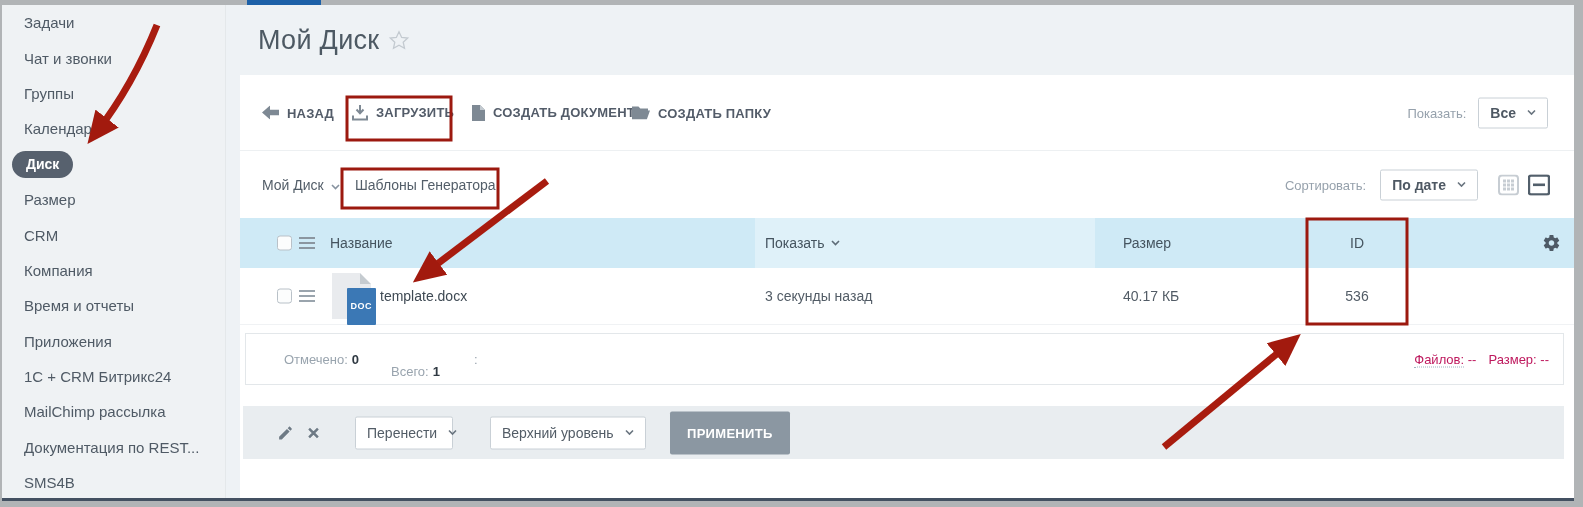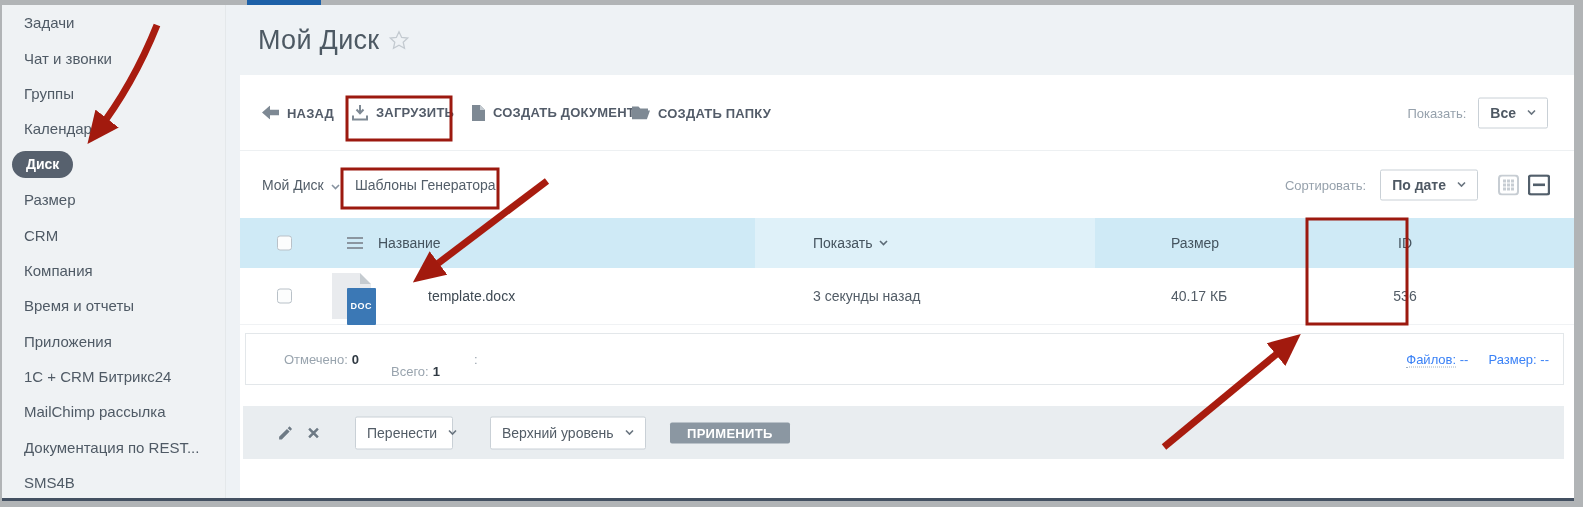--- a/index.html
+++ b/index.html
@@ -44,21 +44,21 @@
         font-size:14px; color:#535e69; cursor:pointer; }
   .sort-group { position:absolute; right:24px; top:50%; transform:translateY(-50%);
         display:flex; align-items:center; gap:14px; }
   .view-icons { display:flex; align-items:center; gap:9px; margin-left:6px; }
 
   
   .grid-head { position:relative; height:50px; background:#cfeaf6; font-size:14px; color:#45545f; }
   .sorted-col { position:absolute; left:515px; top:0; width:340px; height:100%; background:rgba(255,255,255,.33); }
   .grid-row { position:relative; height:57px; background:#fff; font-size:14px; color:#525c66;
               border-bottom:1px solid #f0f2f4; }
-  .cell { position:absolute; top:50%; transform:translateY(-50%); white-space:nowrap;margin-left:48px; }
+  .cell { position:absolute; top:50%; transform:translateY(-50%); white-space:nowrap; }
   .cb { position:absolute; top:50%; transform:translateY(-50%); left:37px; width:15px; height:15px;
         background:#fcfdfd; border:1px solid #b9c1c8; border-radius:3px; cursor:pointer; }
   .hamb { left:59px; cursor:pointer; }
   .c-name { left:90px; } .c-mod { left:525px; display:flex; align-items:center; gap:6px; }
   .c-size { left:883px; } .c-id { left:1085px; width:64px; text-align:center; }
   .c-gear { left:1302px; cursor:pointer; }
   .file-name { left:140px; color:#3e4953; cursor:pointer; }
 
   .doc-icon { position:absolute; left:92px; top:50%; transform:translateY(-50%); width:39px; height:46px;
         background:#e9ebee; }
@@ -67,30 +67,30 @@
   .doc-badge { position:absolute; right:-5px; top:15px; background:#3b78b5; color:#fff; font-size:9px;
         font-weight:700; line-height:13px; padding:12px 4px; letter-spacing:.5px; border-radius:1px; }
 
   
   .summary { position:relative; margin:8px 10px 0 5px; height:52px; border:1px solid #e3e7ea;
         font-size:13px; color:#99a4ae; }
   .s-item { position:absolute; top:50%; transform:translateY(-50%); white-space:nowrap; }
   .s-item b { color:#2f3942; font-weight:700; margin-left:4px; }
   .s1 { left:38px; } .s2 { left:145px;margin-top:12px; } .s3 { left:228px; }
   .s-right { position:absolute; right:14px; top:50%; transform:translateY(-50%);
-        display:flex; gap:20px; color:#3b82f6; white-space:nowrap; }
+        display:flex; gap:12px; color:#be185d; white-space:nowrap; }
   .dotted { border-bottom:1px dotted #9fb0c0; cursor:pointer; }
 
   
   .actions { position:relative; margin:21px 10px 0 3px; height:53px; background:#e9edf0; }
   .act-icon { position:absolute; top:50%; transform:translateY(-50%); cursor:pointer; line-height:0; }
   .a-pencil { left:34px; } .a-x { left:63px; }
   .dd-move { position:absolute; left:112px; top:50%; transform:translateY(-50%); width:98px; height:33px; justify-content:space-between; }
   .dd-level { position:absolute; left:247px; top:50%; transform:translateY(-50%); width:156px; height:33px; justify-content:space-between; }
-  .apply-btn { position:absolute; left:427px; top:50%; transform:translateY(-50%); height:21px;
+  .apply-btn { position:absolute; left:427px; top:50%; transform:translateY(-50%); height:43px;
         background:#8b97a2; color:#fff; border:none; border-radius:2px; font-family:inherit;
         font-size:13px; font-weight:700; letter-spacing:.3px; padding:0 17px; cursor:pointer; }
 
   .annotations { position:absolute; inset:0; pointer-events:none; z-index:50; }
   svg { display:block; }
 </style>
 </head>
 <body>
 
 <div class="screen">

